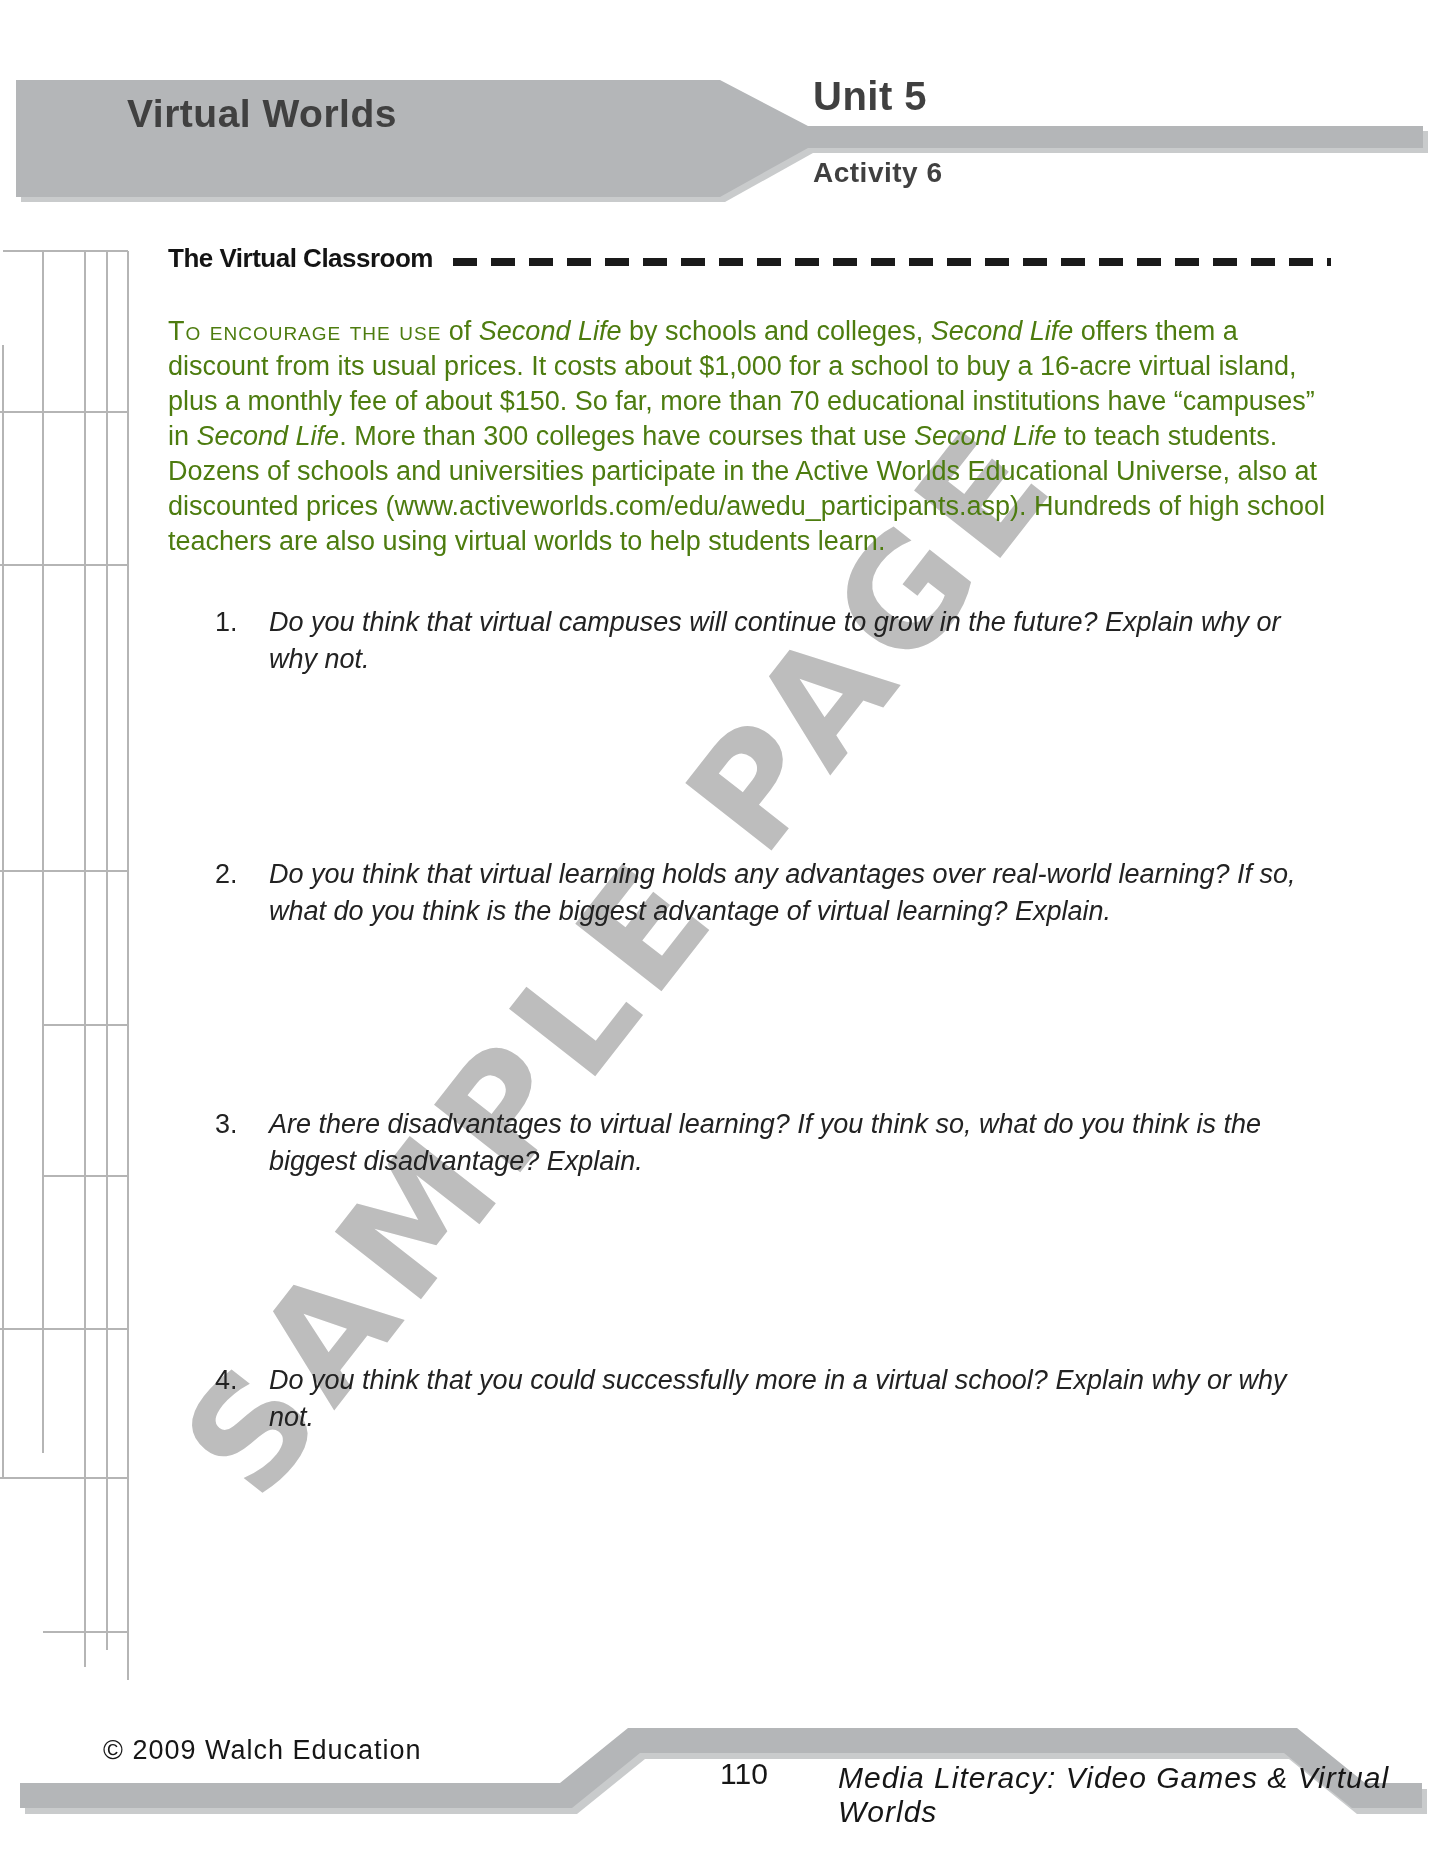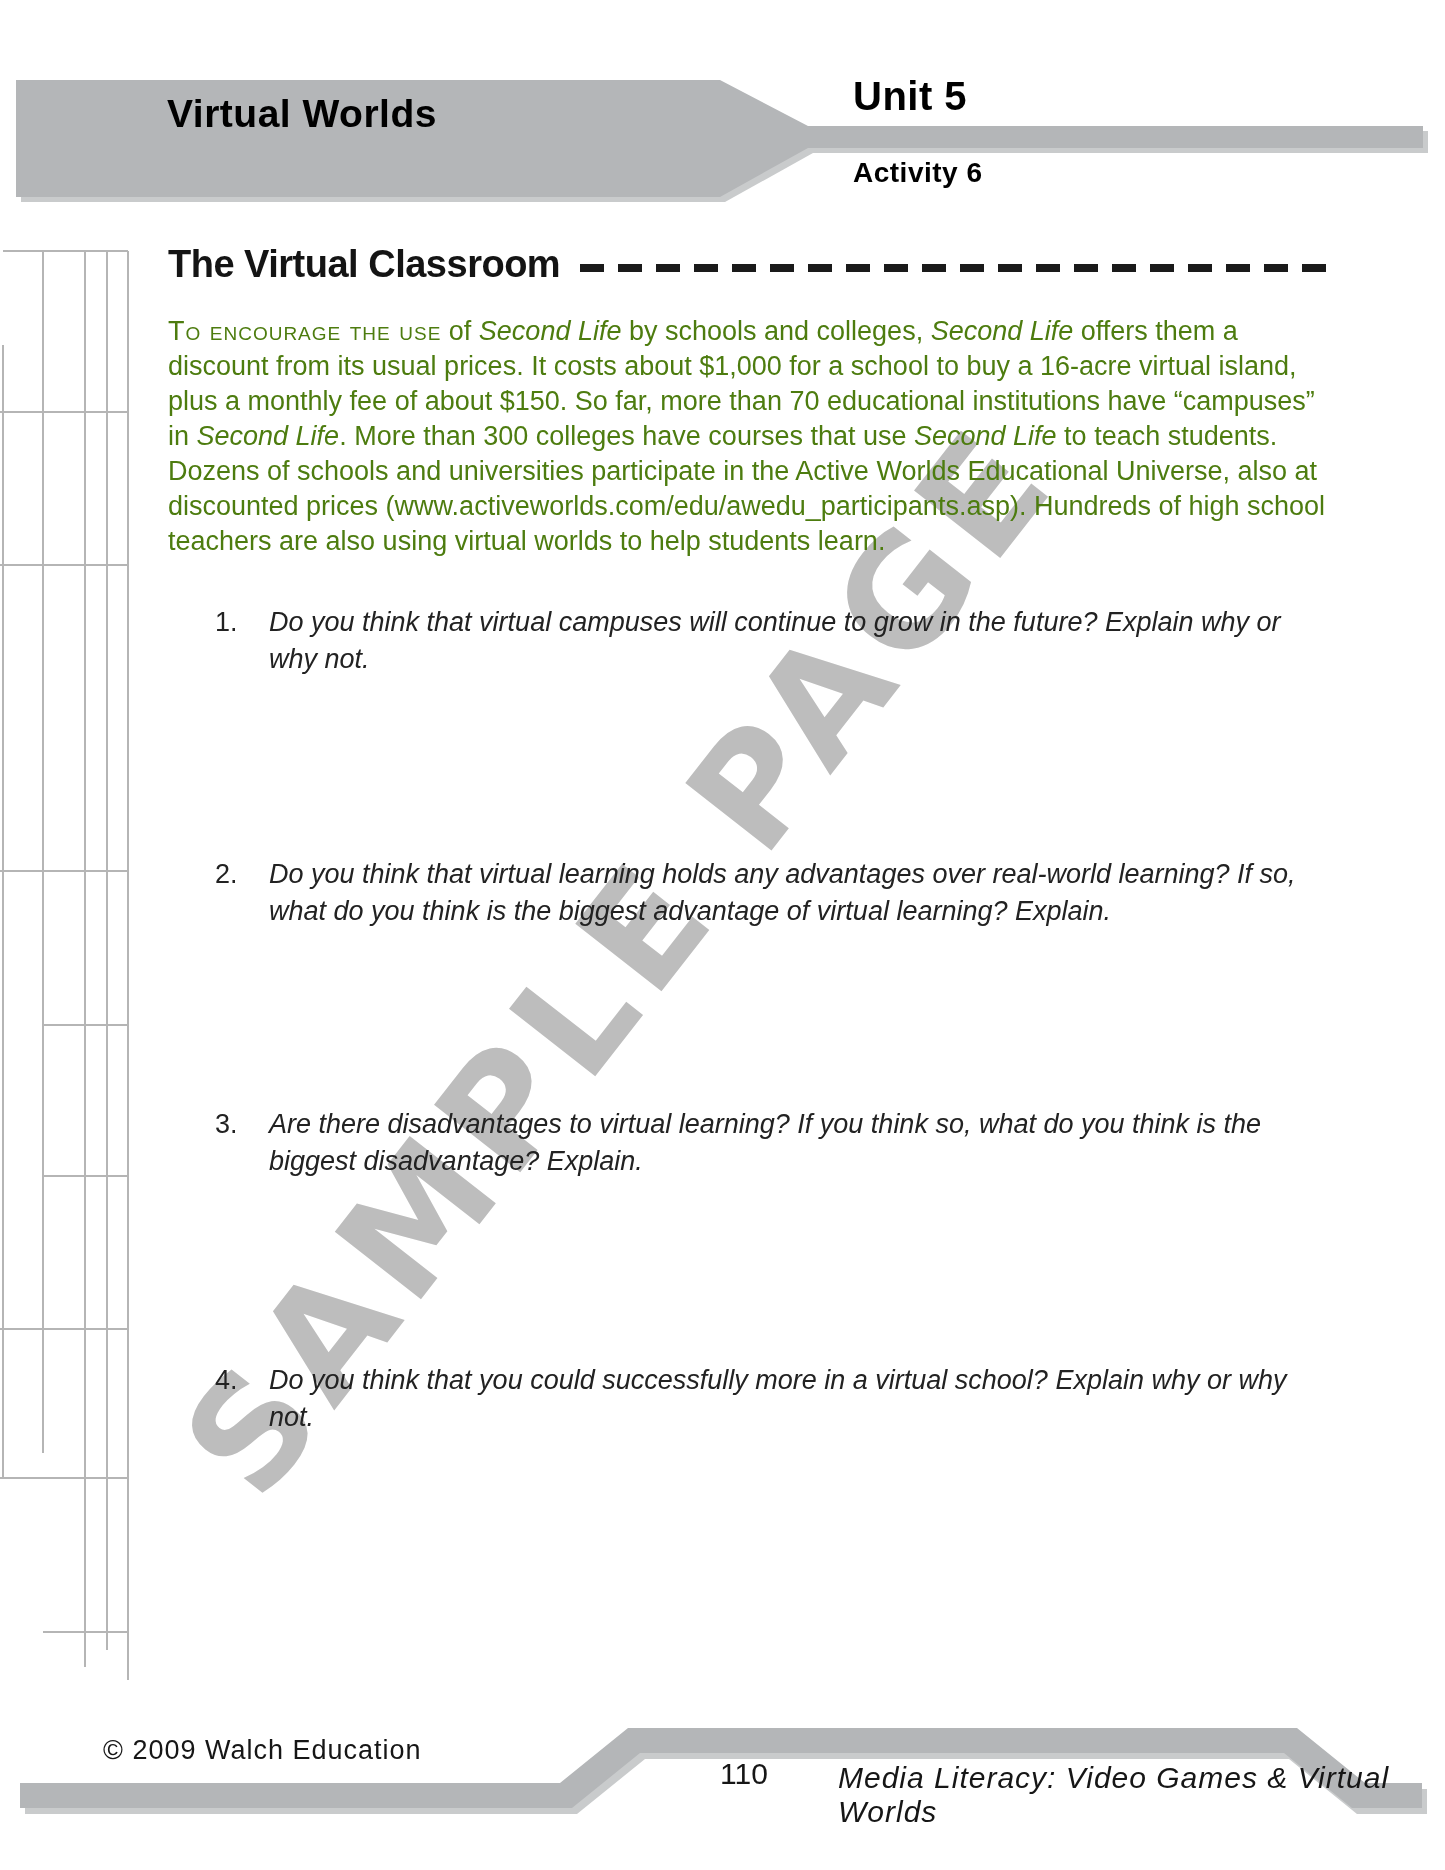--- a/index.html
+++ b/index.html
@@ -25,31 +25,31 @@
     font-family:"DejaVu Sans",sans-serif;font-weight:bold;
     font-size:150px;letter-spacing:12px;white-space:nowrap;
     color:var(--watermark-gray);
   }
   .band-svg{position:absolute;left:0;z-index:2;}
   .band-svg.header{top:0;}
   .band-svg.footer{top:1700px;}
   .band-shadow{fill:var(--banner-shadow);opacity:.55;}
   .band-main{fill:var(--banner-gray);}
   
-  .hdr-text{position:absolute;z-index:3;font-weight:bold;letter-spacing:.5px;color:#000000;margin-left:40px;}
+  .hdr-text{position:absolute;z-index:3;font-weight:bold;letter-spacing:.5px;color:#404040;}
   .course-title{left:127px;top:92px;font-size:39px;}
   .unit-label{left:813px;top:74px;font-size:40px;}
   .activity-label{left:813px;top:157px;font-size:28px;}
   
   .content{position:absolute;inset:0;z-index:3;}
   .title-row{
     position:absolute;left:168px;top:243px;width:1163px;
     display:flex;align-items:center;gap:20px;
   }
-  .page-title{font-size:38px;font-weight:bold;letter-spacing:-.5px;color:#141414;white-space:nowrap;text-align:center;}
+  .page-title{font-size:26px;font-weight:bold;letter-spacing:-.5px;color:#141414;white-space:nowrap;text-align:center;}
   .title-dashes{
     flex:1;height:8px;margin-top:6px;
     background:repeating-linear-gradient(to right,#1a1a1a 0 24px,transparent 24px 38px);
   }
   .intro{
     position:absolute;left:168px;top:314px;width:1164px;
     font-size:27px;line-height:35px;color:#4d7c0f;
   }
   .intro .sc{font-variant:small-caps;letter-spacing:1px;}
   .intro .it{font-style:italic;}

